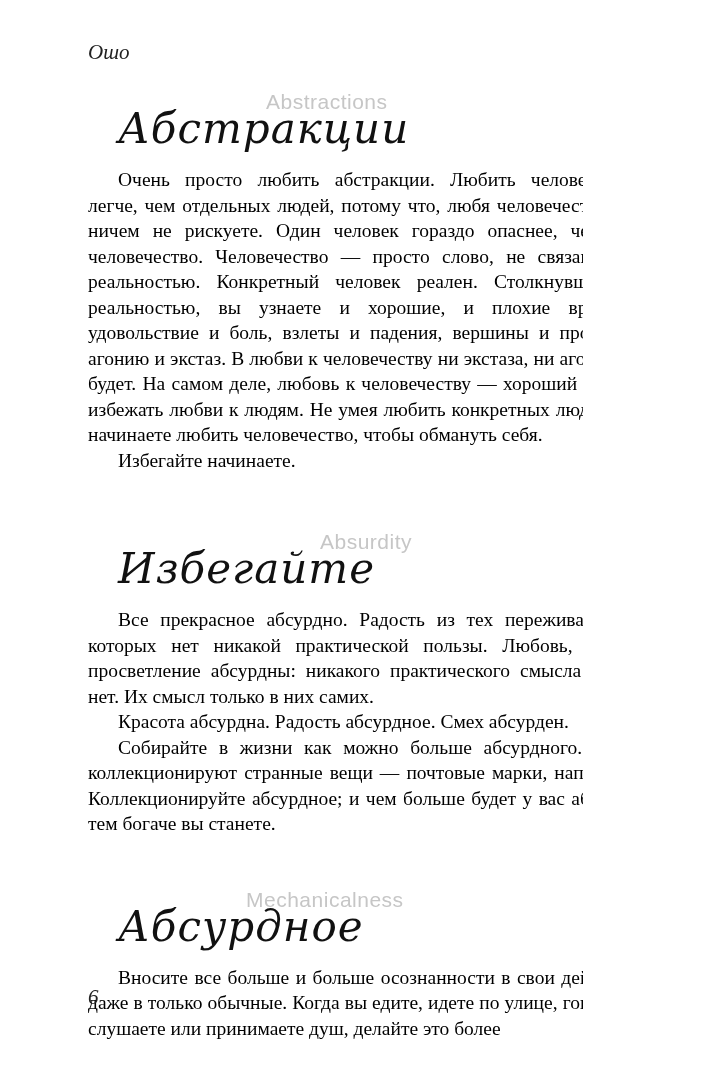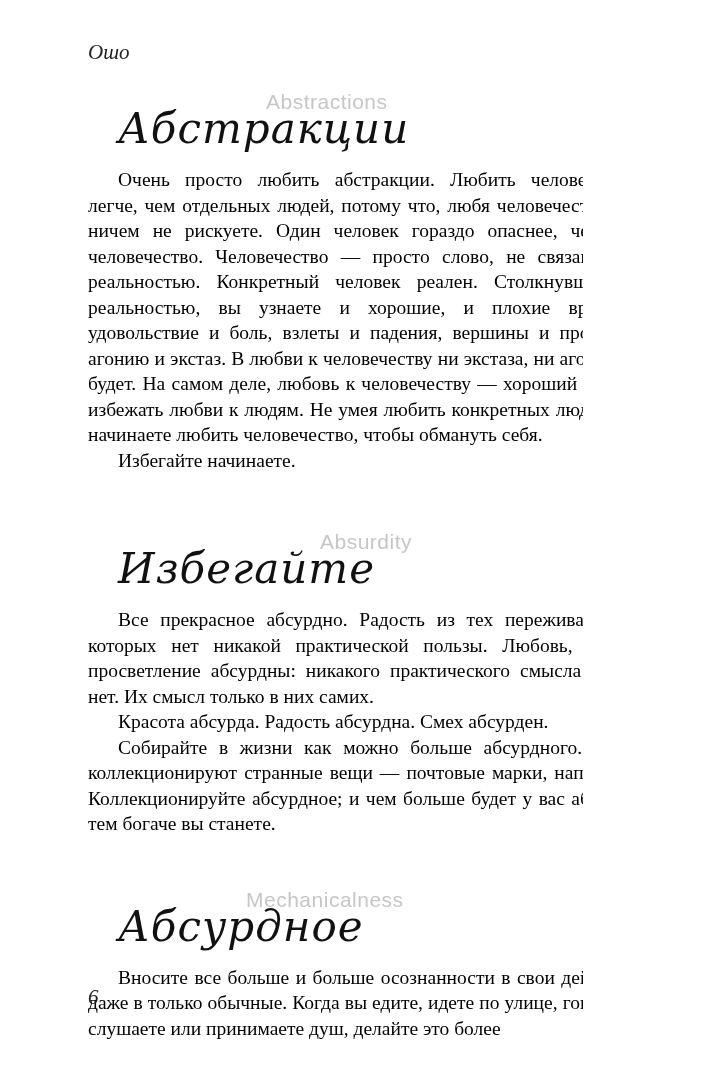--- a/index.html
+++ b/index.html
@@ -95,21 +95,21 @@
 
     <div class="gap-after-s1"></div>
 
     <section class="book-section s2">
       <h2 class="section-heading">
         <span class="en-label">Absurdity</span>
         <span class="ru-title">Избегайте</span>
       </h2>
       <div class="section-body">
         <p>Все прекрасное абсурдно. Радость из тех переживаний, в которых нет никакой практической пользы. Любовь, покой, просветление абсурдны: никакого практического смысла в них нет. Их смысл только в них самих.</p>
-        <p>Красота абсурда. Радость абсурдна. Смех абсурден.</p>
+        <p>Красота абсурдна. Радость абсурдное. Смех абсурден.</p>
         <p>Собирайте в жизни как можно больше абсурдного. Люди коллекционируют странные вещи — почтовые марки, например! Коллекционируйте абсурдное; и чем больше будет у вас абсурда, тем богаче вы станете.</p>
       </div>
     </section>
 
     <div class="gap-after-s2"></div>
 
     <section class="book-section s3">
       <h2 class="section-heading">
         <span class="en-label">Mechanicalness</span>
         <span class="ru-title">Абсурдное</span>

